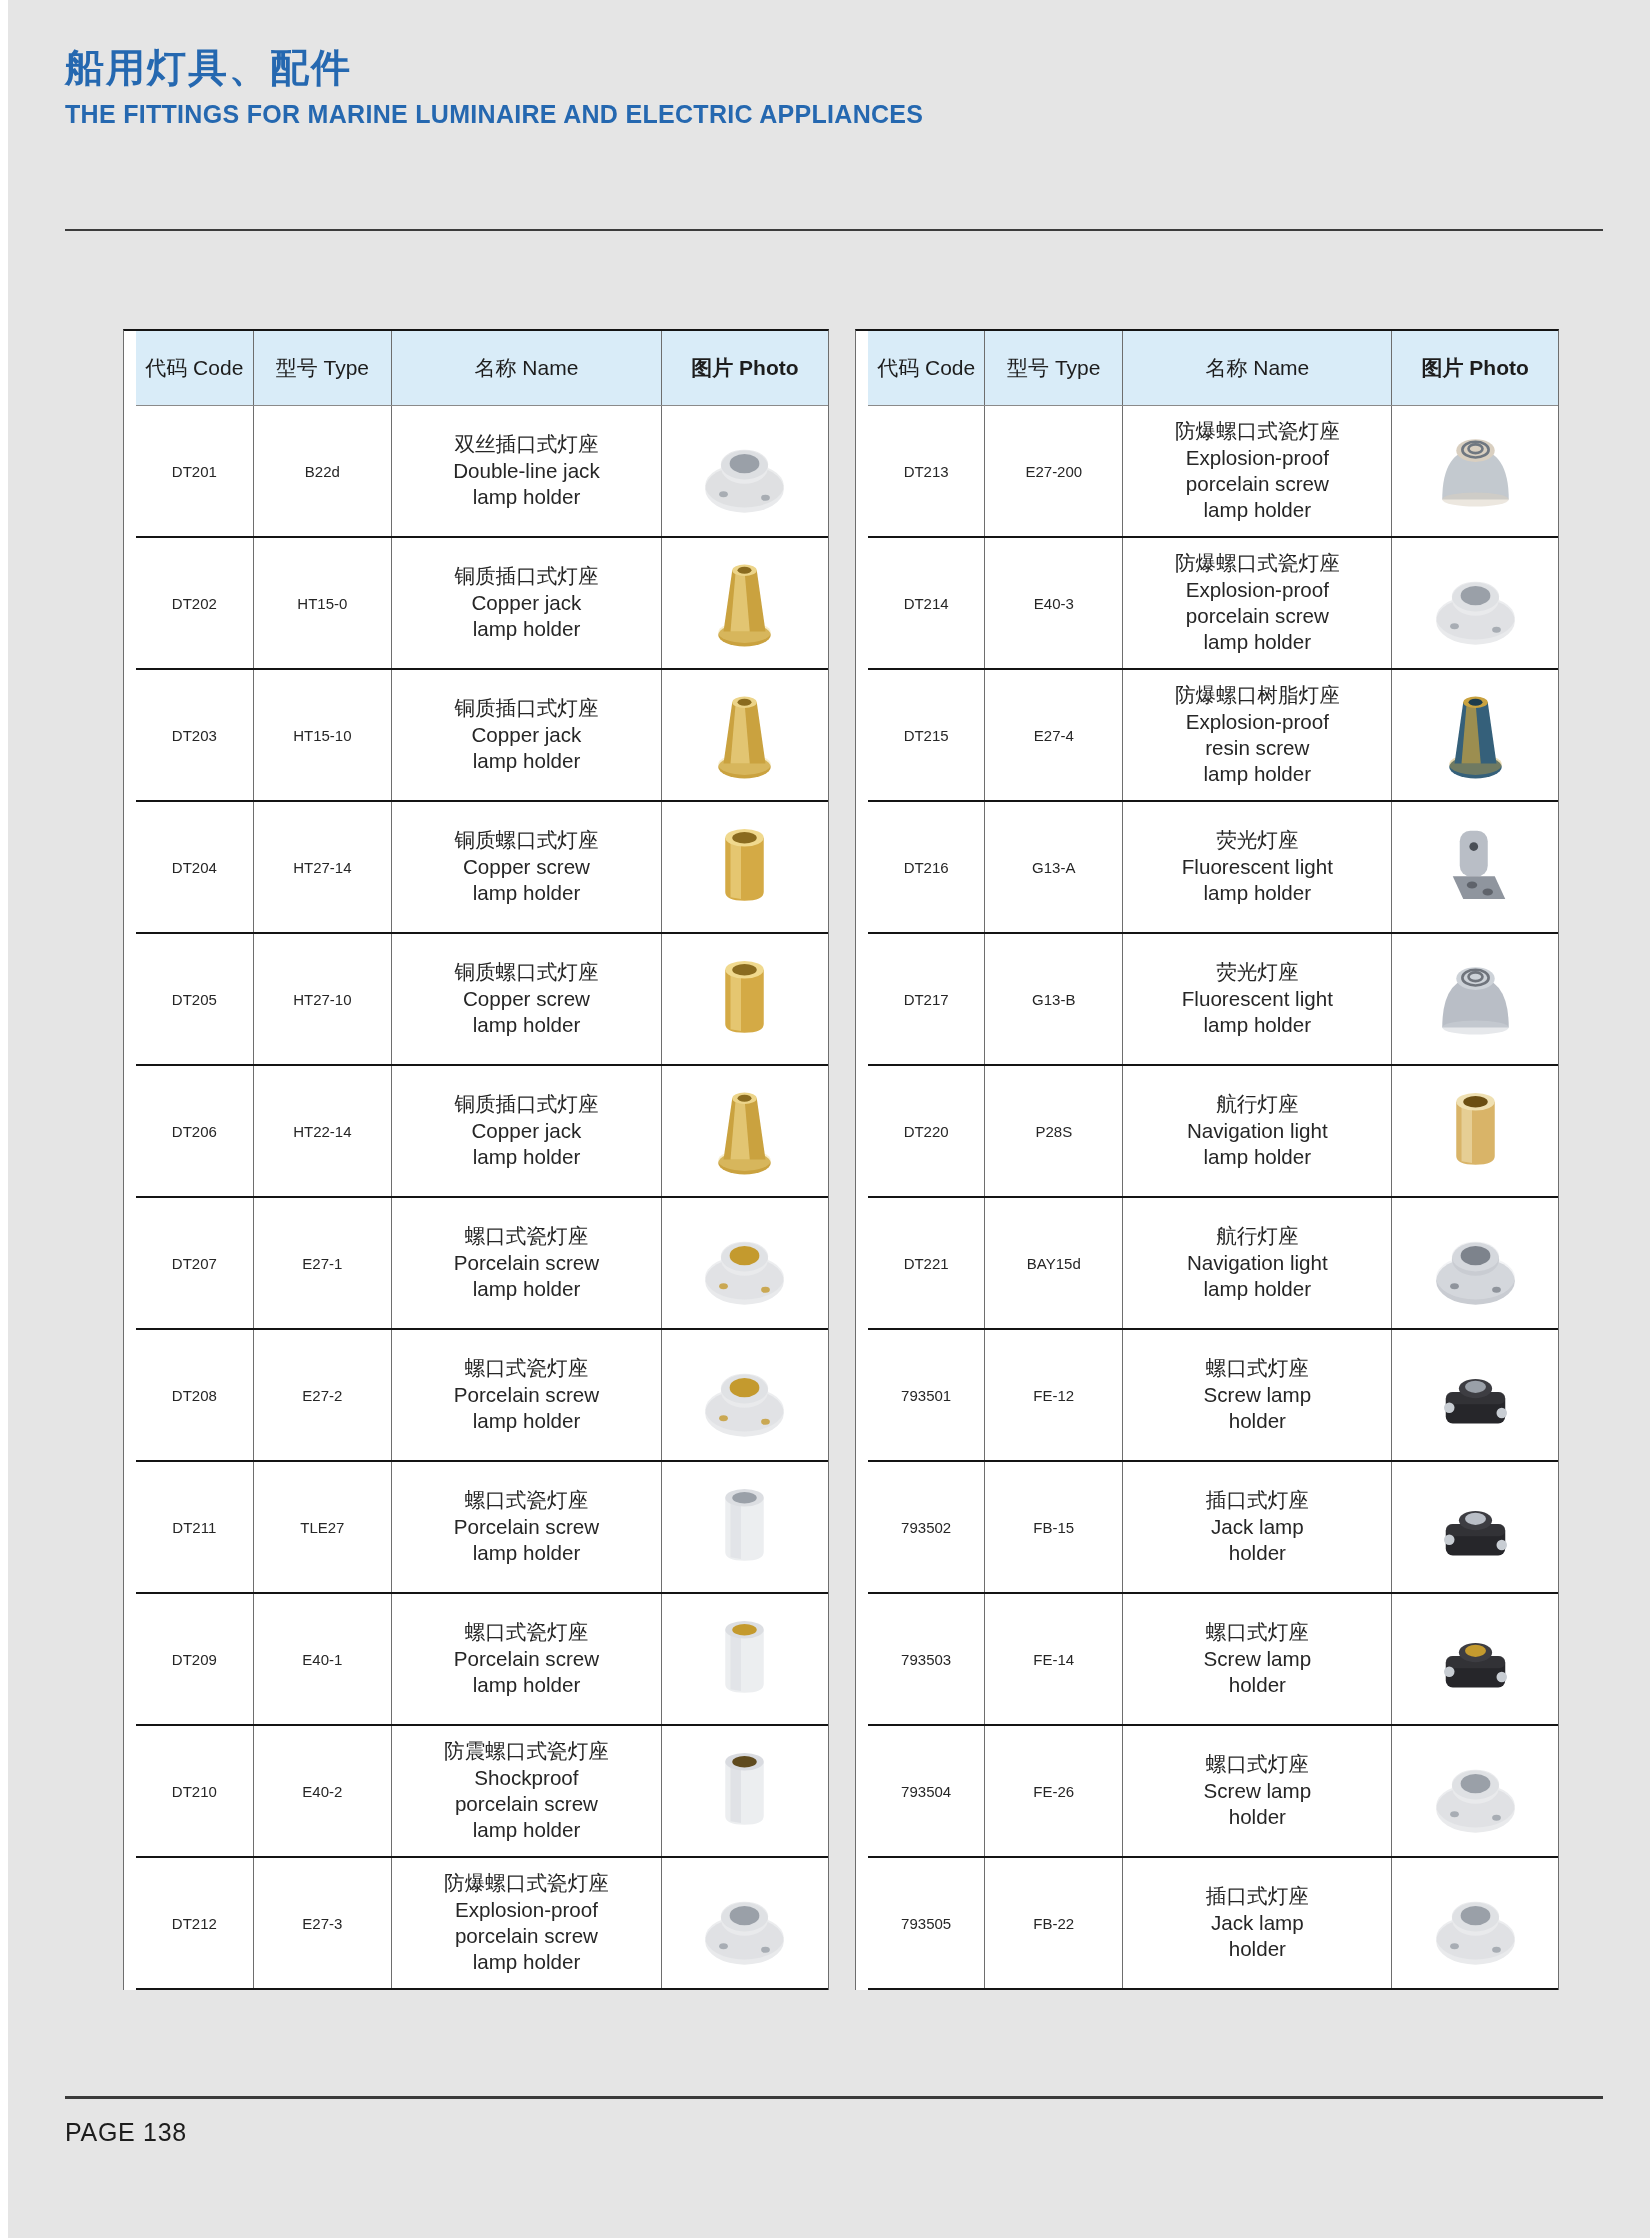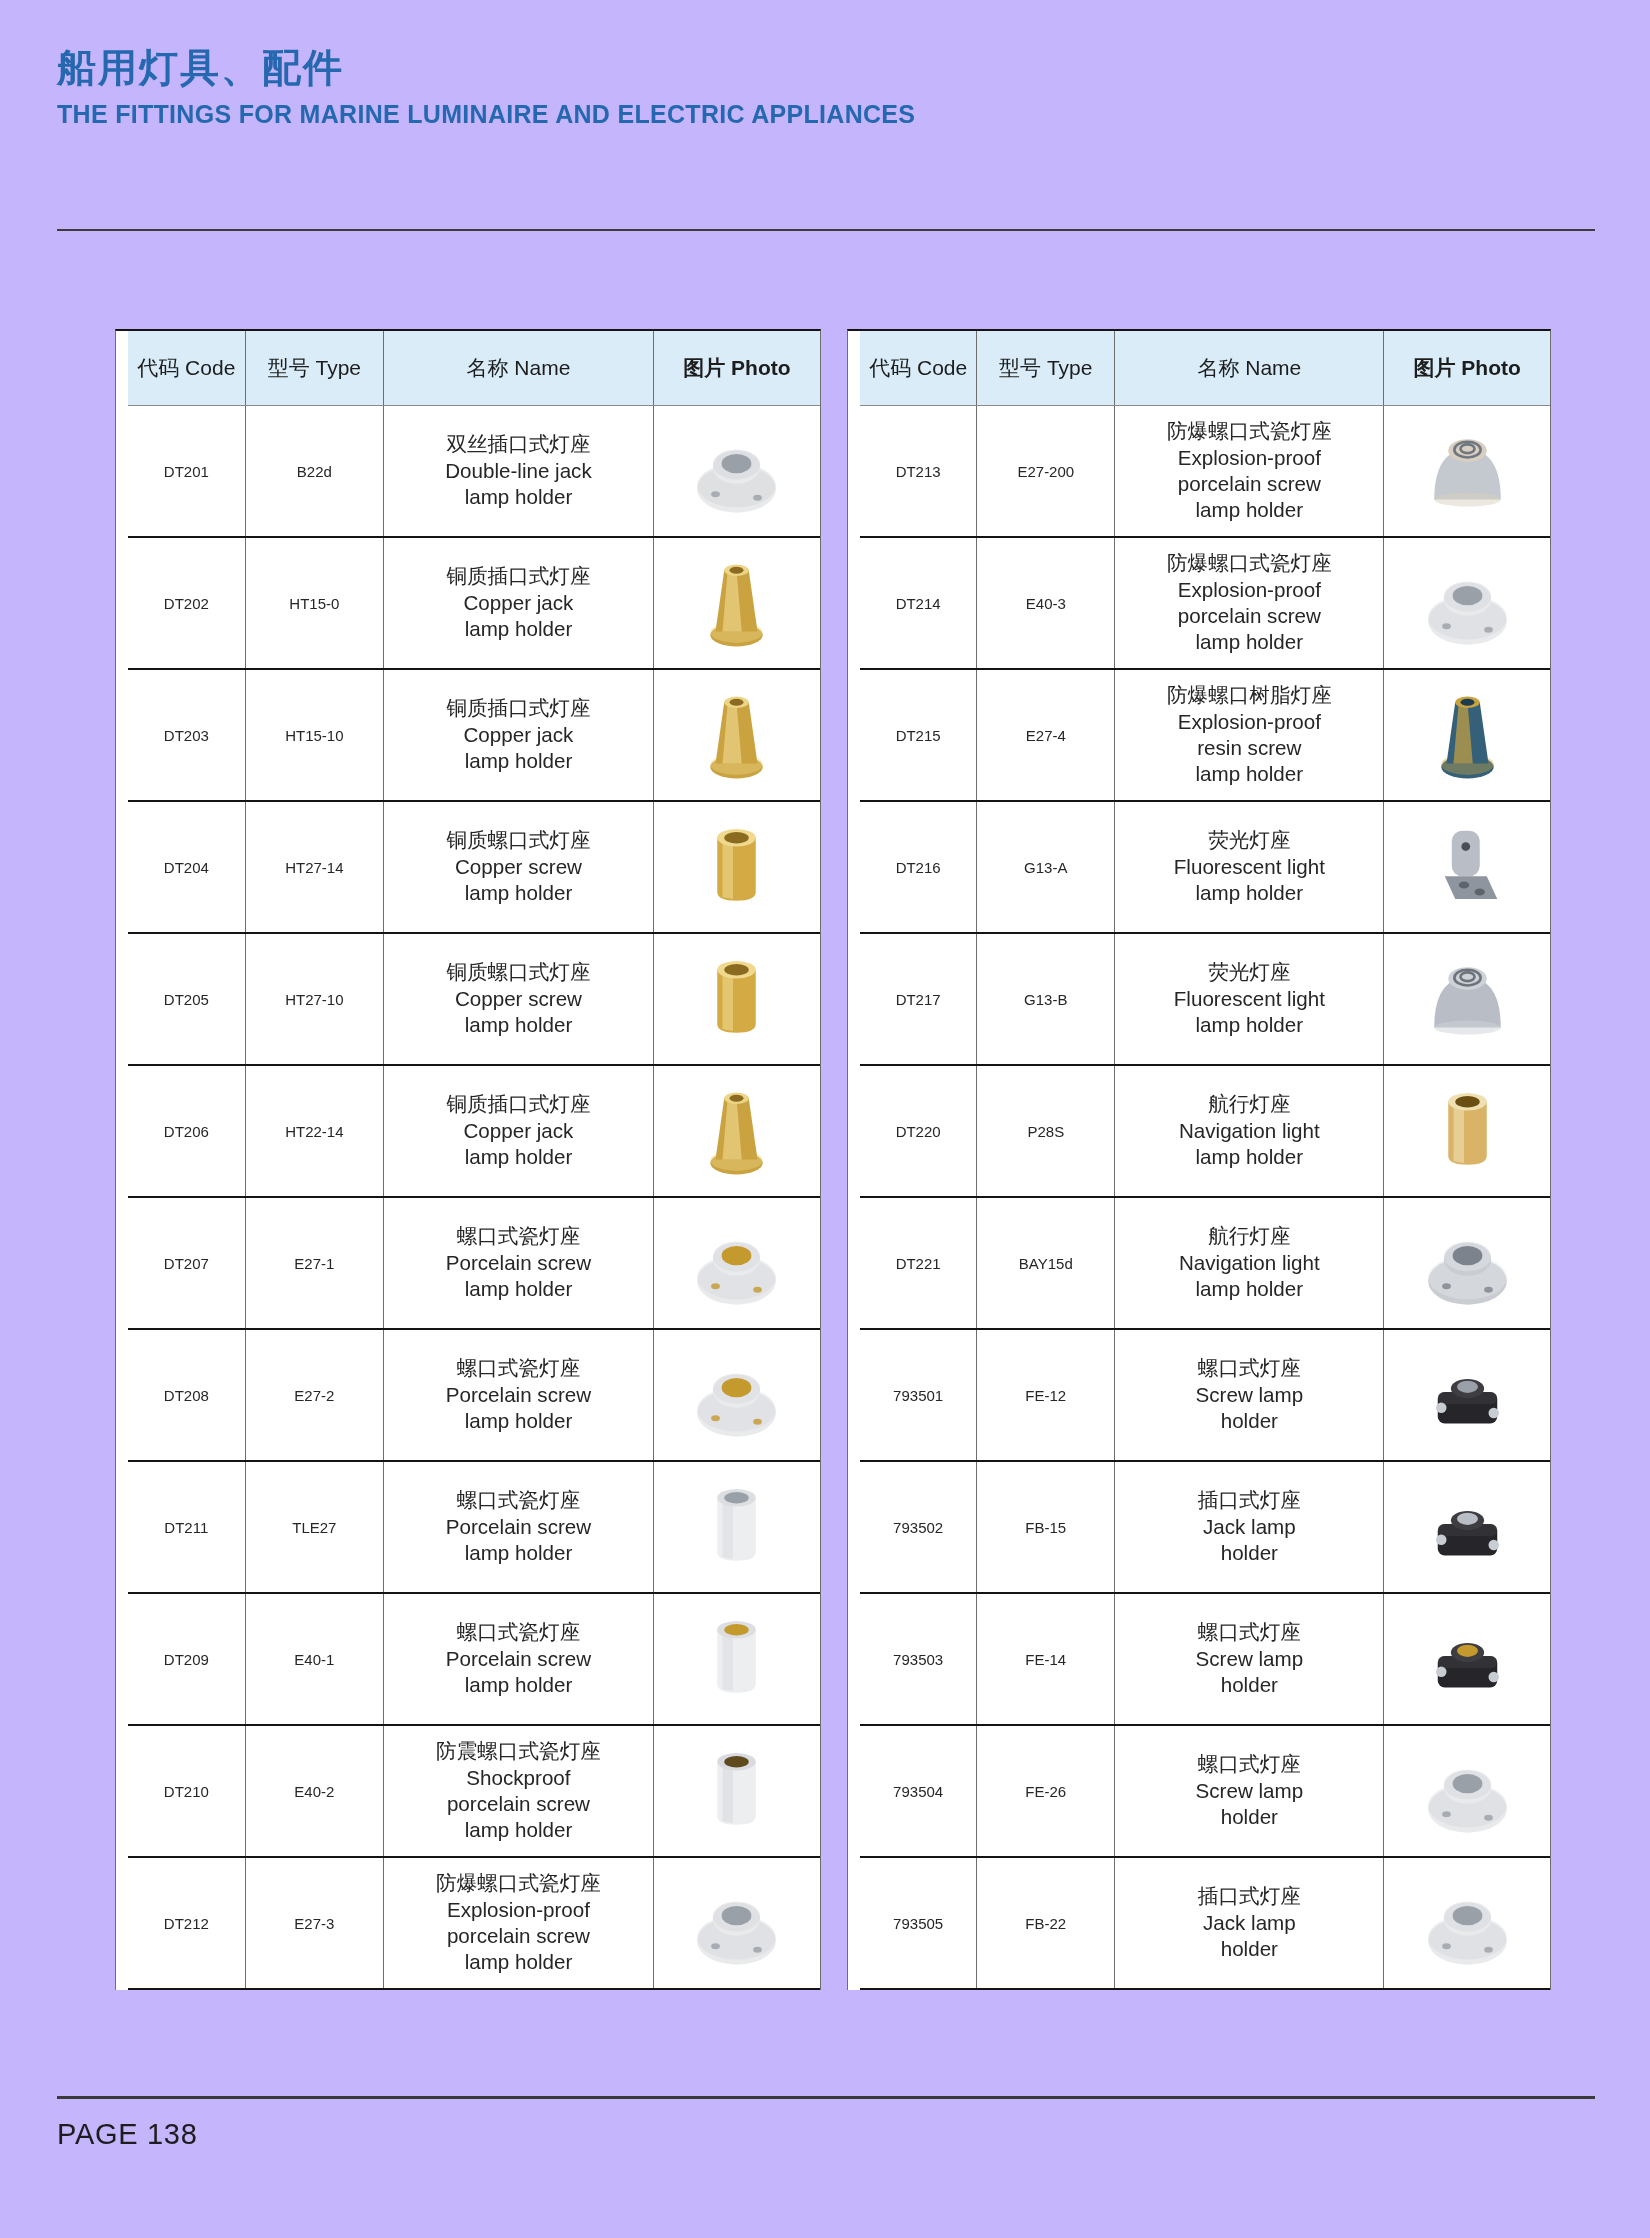--- a/index.html
+++ b/index.html
@@ -1,20 +1,20 @@
 <!DOCTYPE html>
 <html style="font-size:10.6px"><head>
 <meta charset="utf-8">
 <style>
   html,body{margin:0;padding:0;}
   body{
     width:1650px;height:2239px;position:relative;background:#ffffff;
     font-family:"Liberation Sans", sans-serif;overflow:hidden;
   }
-  .page{position:absolute;inset:0;background:#c4b5fd;}
+  .page{position:absolute;inset:0;background:#e5e5e5;margin-left:8px;}
 
   .title-zh{
     position:absolute;left:57px;top:41px;
     font-size:39px;font-weight:bold;color:#2568b0;letter-spacing:2px;
   }
   .title-en{
     position:absolute;left:57px;top:100px;
     font-size:25px;font-weight:bold;color:#2568b0;letter-spacing:0.3px;
   }
   .title-rule{
@@ -48,21 +48,21 @@
   .hcell{font-size:21px;color:#1d1d1d;}
   .code-cell,.type-cell{font-size:15px;color:#262626;}
   .name-cell{flex-direction:column;font-size:20.6px;color:#262626;line-height:1.28;padding:4px 6.7px;}
   .name-zh,.name-en{white-space:pre-line;display:block;}
   .photo-cell svg{width:105px;height:105px;}
 
   .footer-rule{
     position:absolute;left:57px;top:2096px;width:1538px;height:2.7px;background:#3a3a3a;
   }
   .footer-text{
-    position:absolute;left:57px;top:2118px;font-size:29px;color:#1d1d1d;letter-spacing:0.7px;
+    position:absolute;left:57px;top:2118px;font-size:25px;color:#1d1d1d;letter-spacing:0.7px;
   }
 </style>
 </head>
 <body>
 
 <div class="page">
 
   <div class="title-zh">船用灯具、配件</div>
   <div class="title-en">THE FITTINGS FOR MARINE LUMINAIRE AND ELECTRIC APPLIANCES</div>
   <div class="title-rule"></div>

